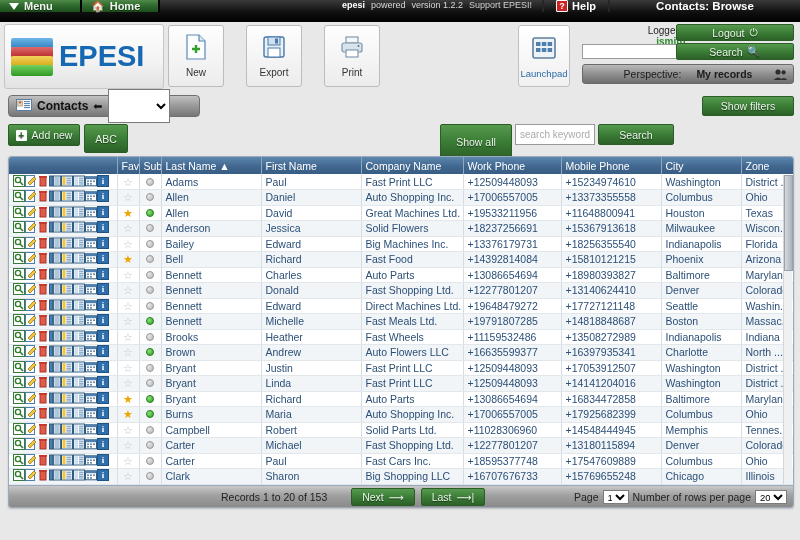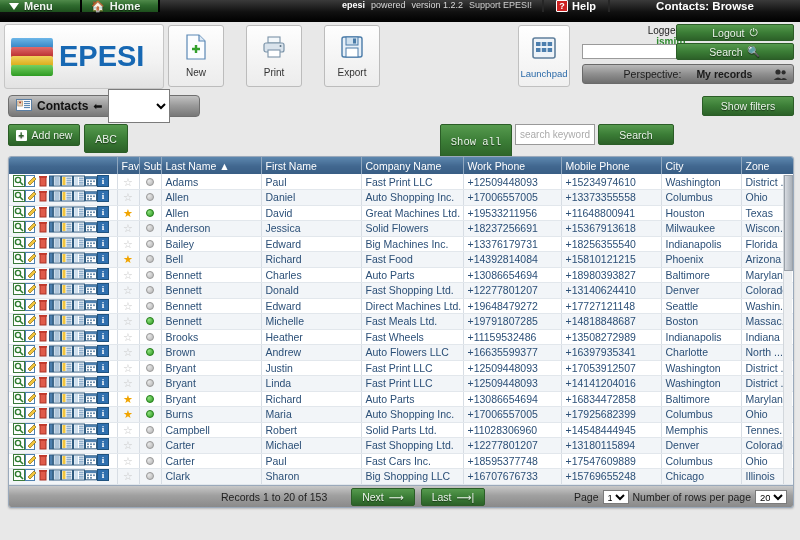--- a/index.html
+++ b/index.html
@@ -133,21 +133,21 @@
   }
   .abc {
     position:absolute; left:84px; top:124px; width:44px; height:29px;
   }
   .plus-sq {
     width:11px;height:11px;background:#fff;color:#2c6128;font-weight:bold;font-size:10px;
     display:flex;align-items:center;justify-content:center;border-radius:1px;
   }
 
   .showfilters { position:absolute; right:6px; top:96px; width:92px; height:20px; }
-  .showall { position:absolute; left:440px; top:124px; width:72px; height:35px;font-family:Liberation Mono, monospace; }
+  .showall { position:absolute; left:440px; top:124px; width:72px; height:35px; }
   .kw {
     position:absolute; left:515px; top:124px; width:80px; height:21px;
     border:1px solid #999; background:#fff; font-size:10px; padding:0 4px; color:#333;
     font-family:"Liberation Sans",sans-serif;
   }
   .kw::placeholder { color:#aaa; }
   .searchbtn { position:absolute; left:598px; top:124px; width:76px; height:21px; }
   .advsearch { position:absolute; left:678px; top:124px; width:116px; height:21px; }
   .gear-g { font-size:9px; }
 
@@ -253,38 +253,38 @@
             <path d="M2 1 h12 l6 6 v18 H2 Z" fill="#fbfdff" stroke="#5b88b5" stroke-width="1.2"></path>
             <path d="M14 1 v6 h6" fill="#dce9f5" stroke="#5b88b5" stroke-width="1.2"></path>
             <path d="M11 11 v8 M7 15 h8" stroke="#33a02c" stroke-width="2.4"></path>
           </svg>
         </span>
         <span class="lbl">New</span>
       </div>
       <div class="tbtn">
         <span class="tico">
           <svg width="24" height="24" viewBox="0 0 24 24">
+            <rect x="2" y="2" width="20" height="20" rx="2" fill="#e8f0f8" stroke="#4a7ba8" stroke-width="1.4"></rect>
+            <rect x="6" y="2" width="12" height="8" fill="#cfe0ee" stroke="#4a7ba8" stroke-width="1"></rect>
+            <rect x="13" y="3.5" width="3" height="5" fill="#4a7ba8"></rect>
+            <rect x="6" y="13" width="12" height="9" fill="#fff" stroke="#4a7ba8" stroke-width="1"></rect>
+          </svg>
+        </span>
+        <span class="lbl">Export</span>
+      </div>
+      <div class="tbtn">
+        <span class="tico">
+          <svg width="24" height="24" viewBox="0 0 24 24">
             <rect x="6" y="2" width="12" height="6" fill="#f4f8fb" stroke="#7b93a8" stroke-width="1.1"></rect>
             <rect x="2" y="8" width="20" height="9" rx="2" fill="#d9e3ec" stroke="#7b93a8" stroke-width="1.2"></rect>
             <rect x="6" y="15" width="12" height="7" fill="#fff" stroke="#7b93a8" stroke-width="1.1"></rect>
             <circle cx="18.5" cy="11" r="1" fill="#5a7083"></circle>
           </svg>
         </span>
         <span class="lbl">Print</span>
-      </div>
-      <div class="tbtn">
-        <span class="tico">
-          <svg width="24" height="24" viewBox="0 0 24 24">
-            <rect x="2" y="2" width="20" height="20" rx="2" fill="#e8f0f8" stroke="#4a7ba8" stroke-width="1.4"></rect>
-            <rect x="6" y="2" width="12" height="8" fill="#cfe0ee" stroke="#4a7ba8" stroke-width="1"></rect>
-            <rect x="13" y="3.5" width="3" height="5" fill="#4a7ba8"></rect>
-            <rect x="6" y="13" width="12" height="9" fill="#fff" stroke="#4a7ba8" stroke-width="1"></rect>
-          </svg>
-        </span>
-        <span class="lbl">Export</span>
       </div>
     </div>
 
     <div class="lp-box">
       <span class="tico">
         <svg width="26" height="24" viewBox="0 0 26 24">
           <rect x="2" y="2" width="22" height="20" rx="2" fill="#eef3f8" stroke="#5f7f9c" stroke-width="1.6"></rect>
           <g fill="#4d7fae">
             <rect x="5" y="6" width="4.5" height="4"></rect>
               <rect x="10.8" y="6" width="4.5" height="4"></rect>

